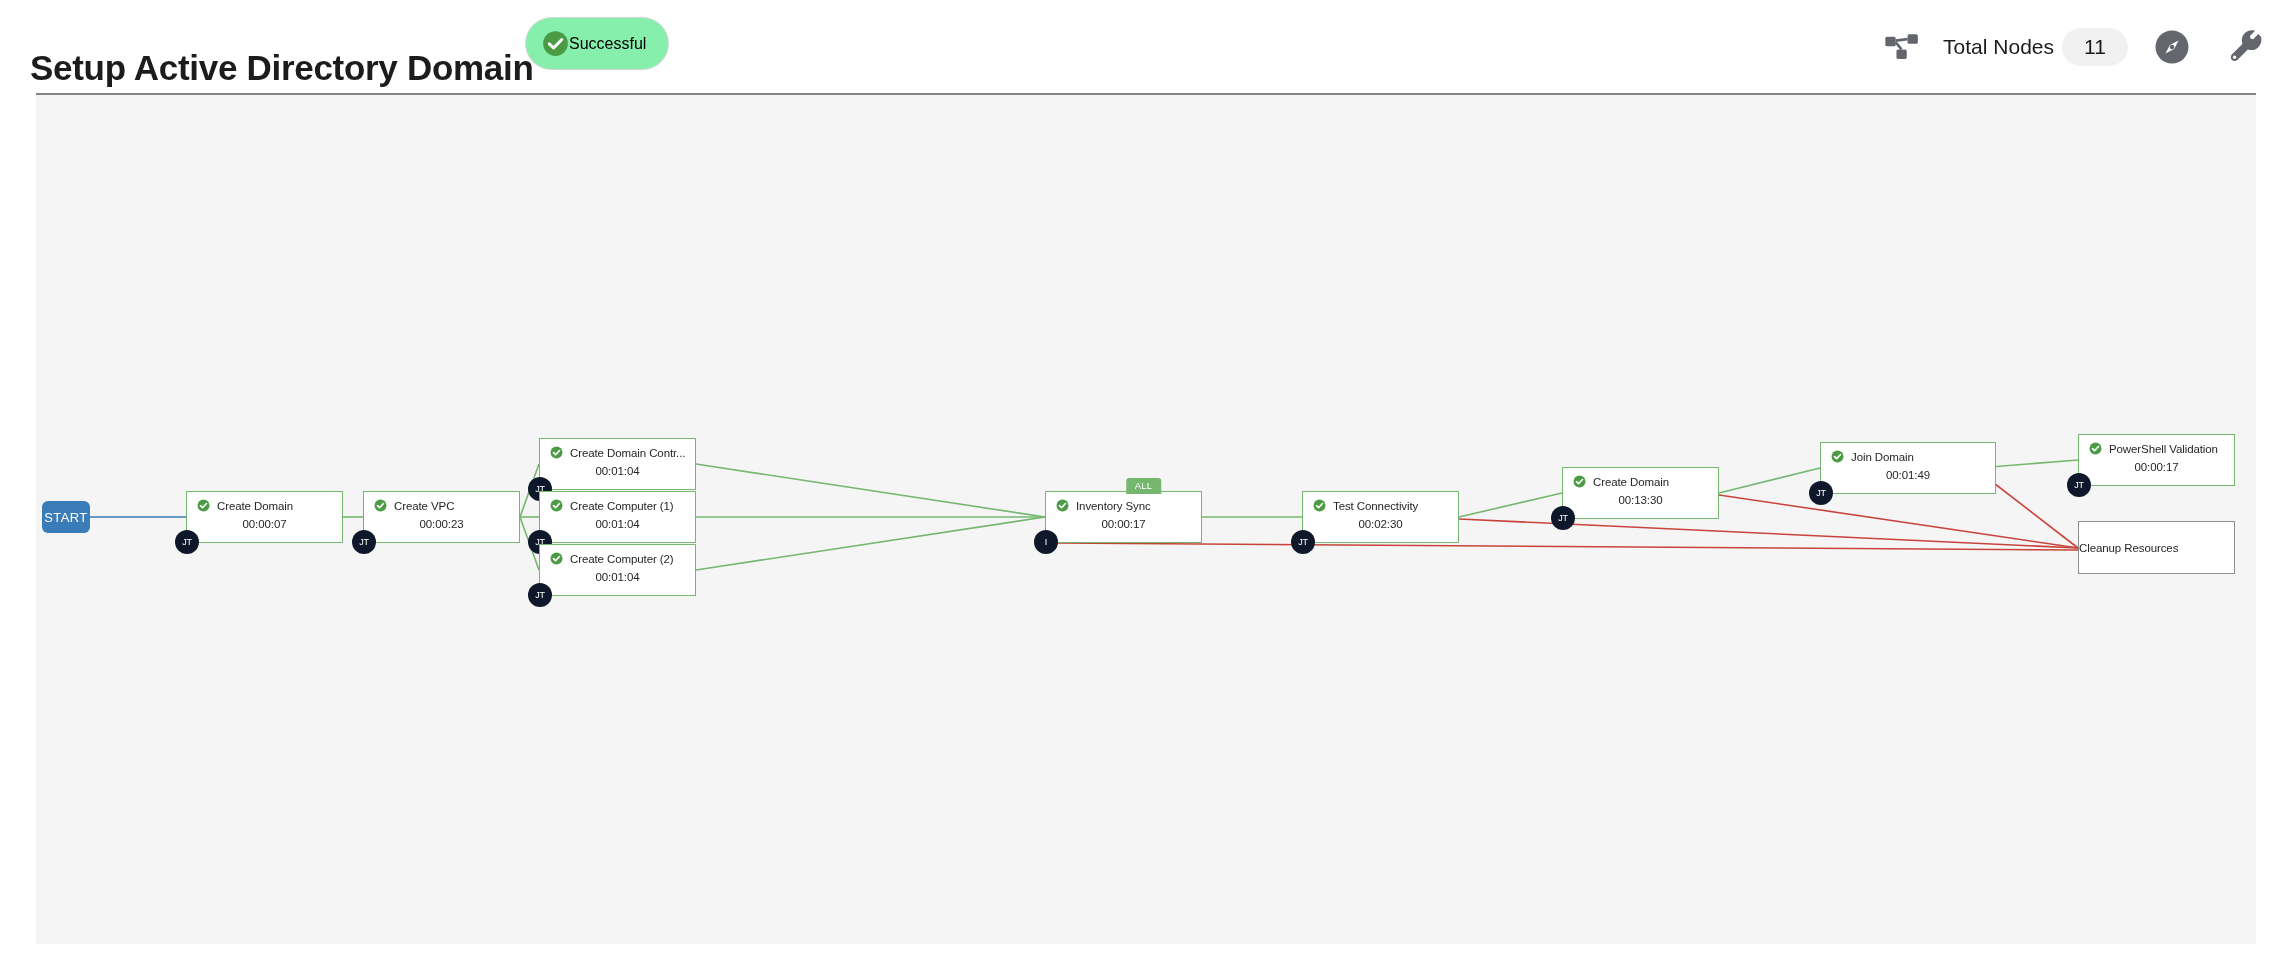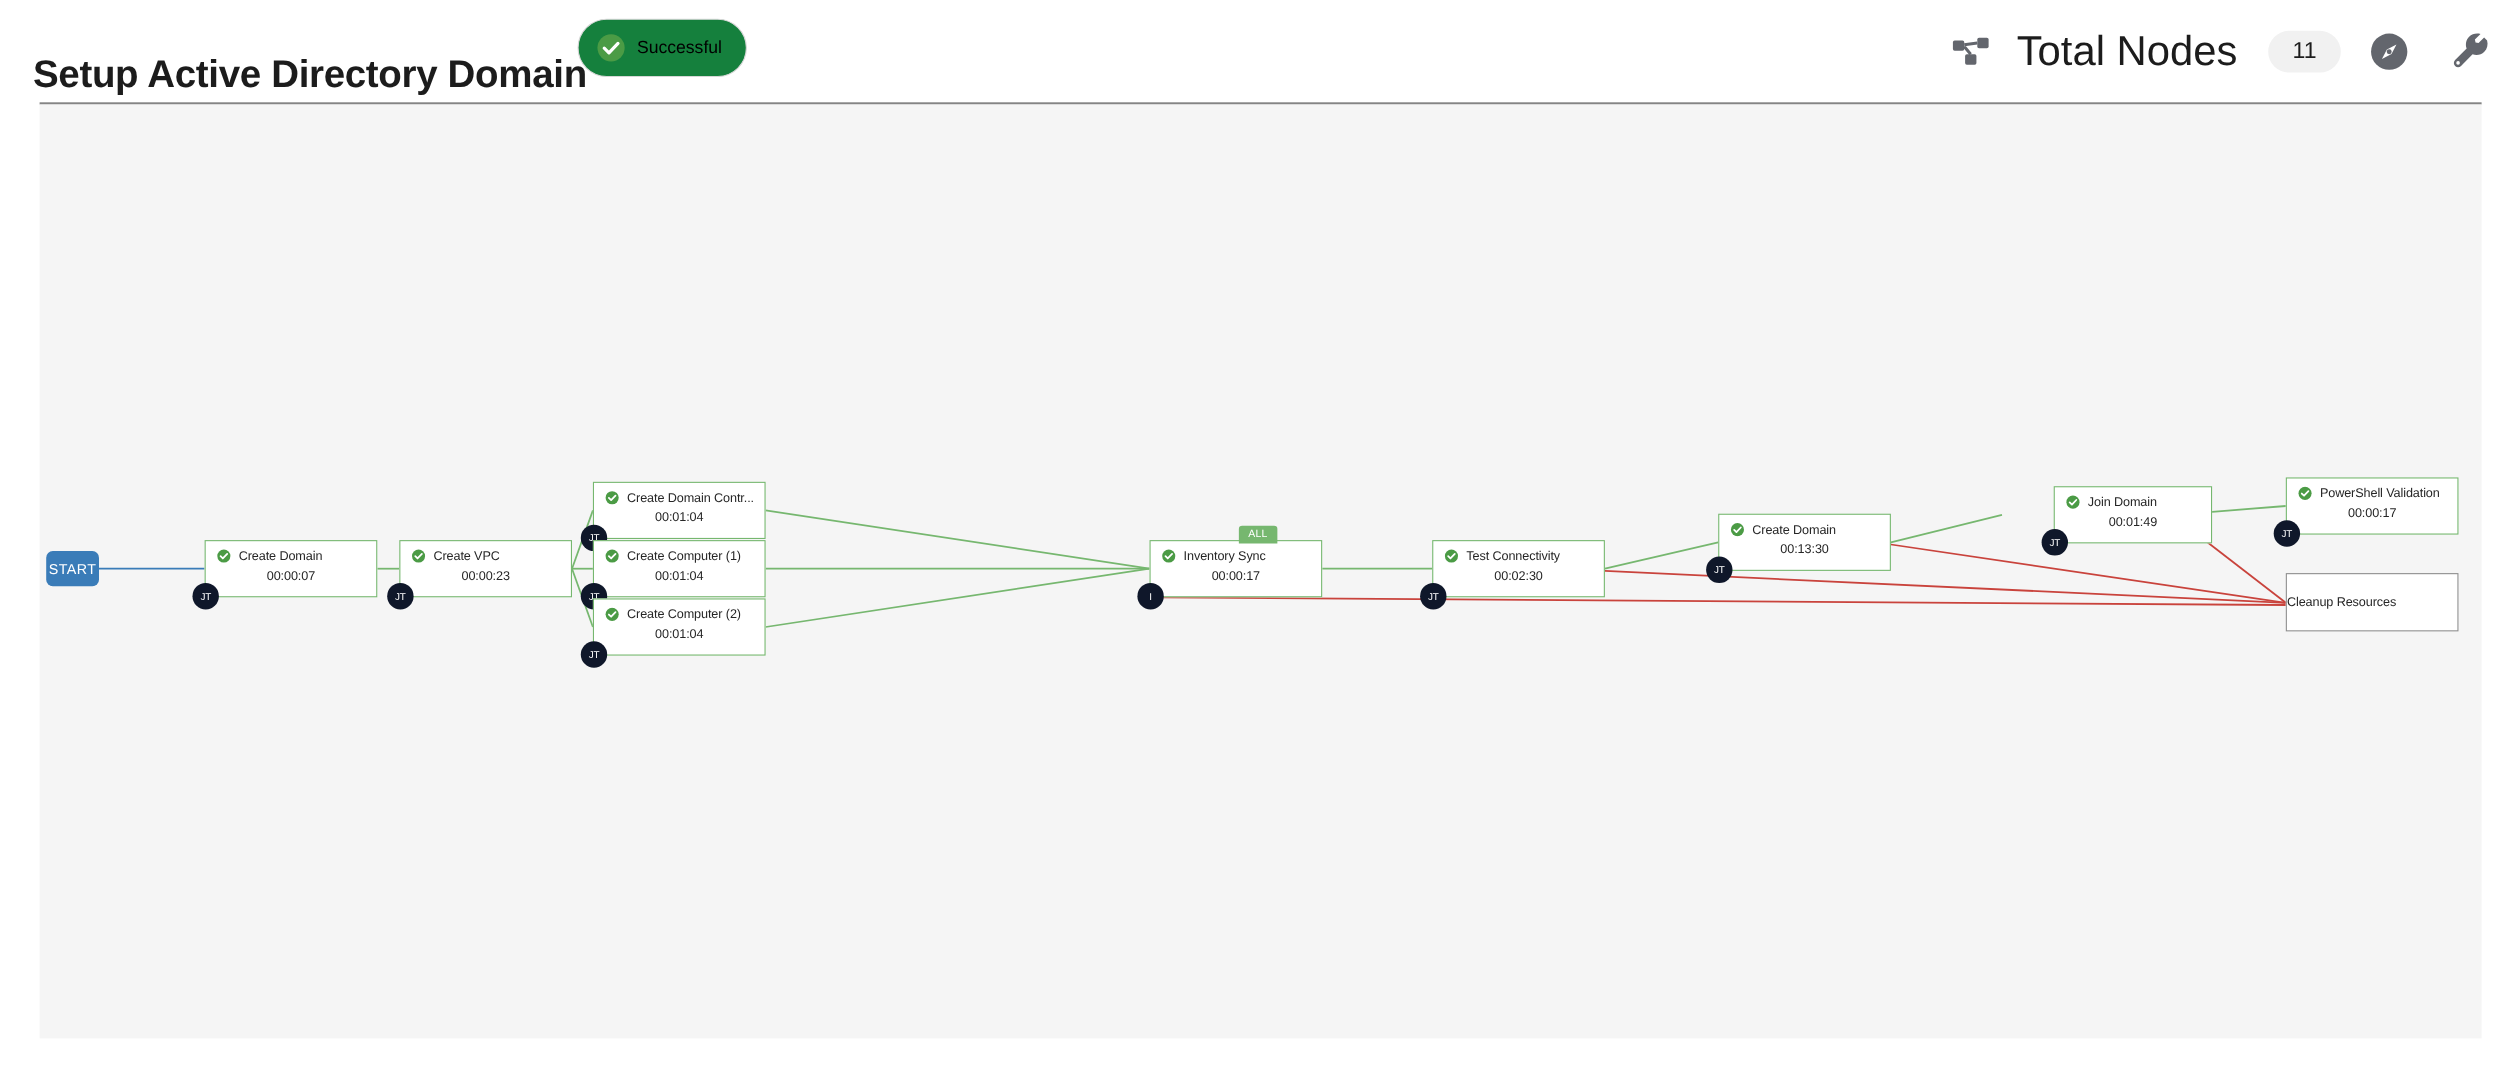--- a/index.html
+++ b/index.html
@@ -29,24 +29,23 @@
     white-space: nowrap;
     margin-top: 32px;
   }
   #status-badge {
     position: absolute;
     left: 525px; top: 17px;
     height: 53px;
     padding: 0 22px 0 16px;
     border: 1.5px solid #d7d7d7;
     border-radius: 27px;
-    background: #15803d;
-    display: flex;
-    align-items: center;
-    gap: 10px;
+    background: #86efac;
+    display: flex;
+    align-items: center;
   }
   #status-badge .check-circle {
     width: 27px; height: 27px;
     flex: 0 0 27px;
     display: block;
   }
 
   #header-right {
     position: absolute;
     right: 26px; top: 0;
@@ -54,24 +53,24 @@
     display: flex;
     align-items: center;
     gap: 0px;
   }
   #sitemap-icon {
     width: 38px; height: 38px;
     margin-right: 22px;
     display: block;
   }
   #total-nodes-label {
-    font-size: 38px;
+    font-size: 21px;
     color: #1c1c1c;
     white-space: nowrap;
-    margin-right: 28px;
+    margin-right: 8px;
   }
   #total-nodes-count {
     min-width: 66px;
     height: 38px;
     padding: 0 18px;
     border-radius: 19px;
     background: #f1f1f1;
     color: #1c1c1c;
     font-size: 21px;
     display: flex;
@@ -352,21 +351,21 @@
         <div class="node-title-row">
           <svg class="node-check" viewBox="0 0 24 24">
             <circle cx="12" cy="12" r="11" fill="#4b9b45"></circle>
             <path d="M6.5 12.3 L10.3 16 L17.6 8.4" fill="none" stroke="#ffffff" stroke-width="3" stroke-linecap="round" stroke-linejoin="round"></path>
           </svg>
           <span class="node-title">Create Domain</span>
         </div>
         <div class="node-elapsed">00:13:30</div>
         <div class="jt-badge">JT</div>
       </div>
-      <div class="node" style="left: 1784px; top: 347px; width: 144px; height: 52px; margin-left: 47px;">
+      <div class="node" style="left: 1784px; top: 347px; width: 176px; height: 52px;">
         <div class="node-title-row">
           <svg class="node-check" viewBox="0 0 24 24">
             <circle cx="12" cy="12" r="11" fill="#4b9b45"></circle>
             <path d="M6.5 12.3 L10.3 16 L17.6 8.4" fill="none" stroke="#ffffff" stroke-width="3" stroke-linecap="round" stroke-linejoin="round"></path>
           </svg>
           <span class="node-title">Join Domain</span>
         </div>
         <div class="node-elapsed">00:01:49</div>
         <div class="jt-badge">JT</div>
       </div>

